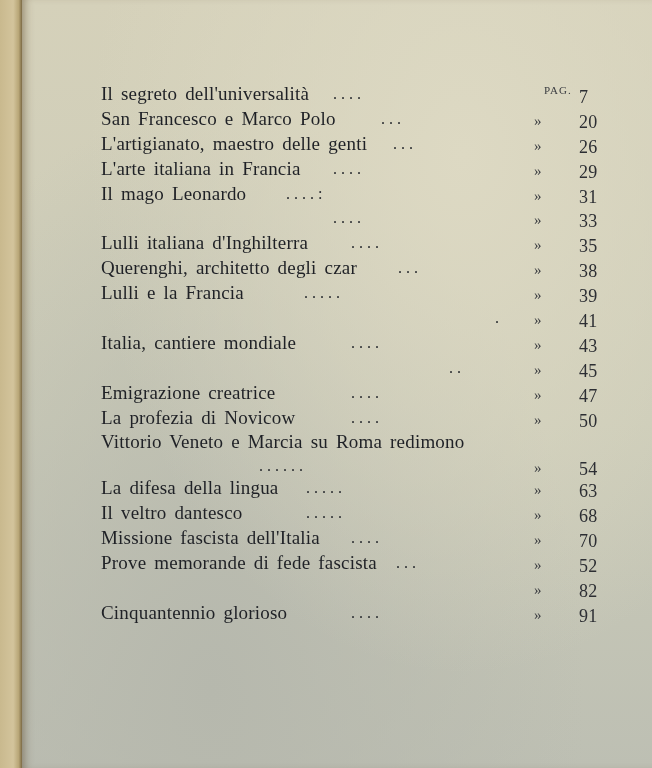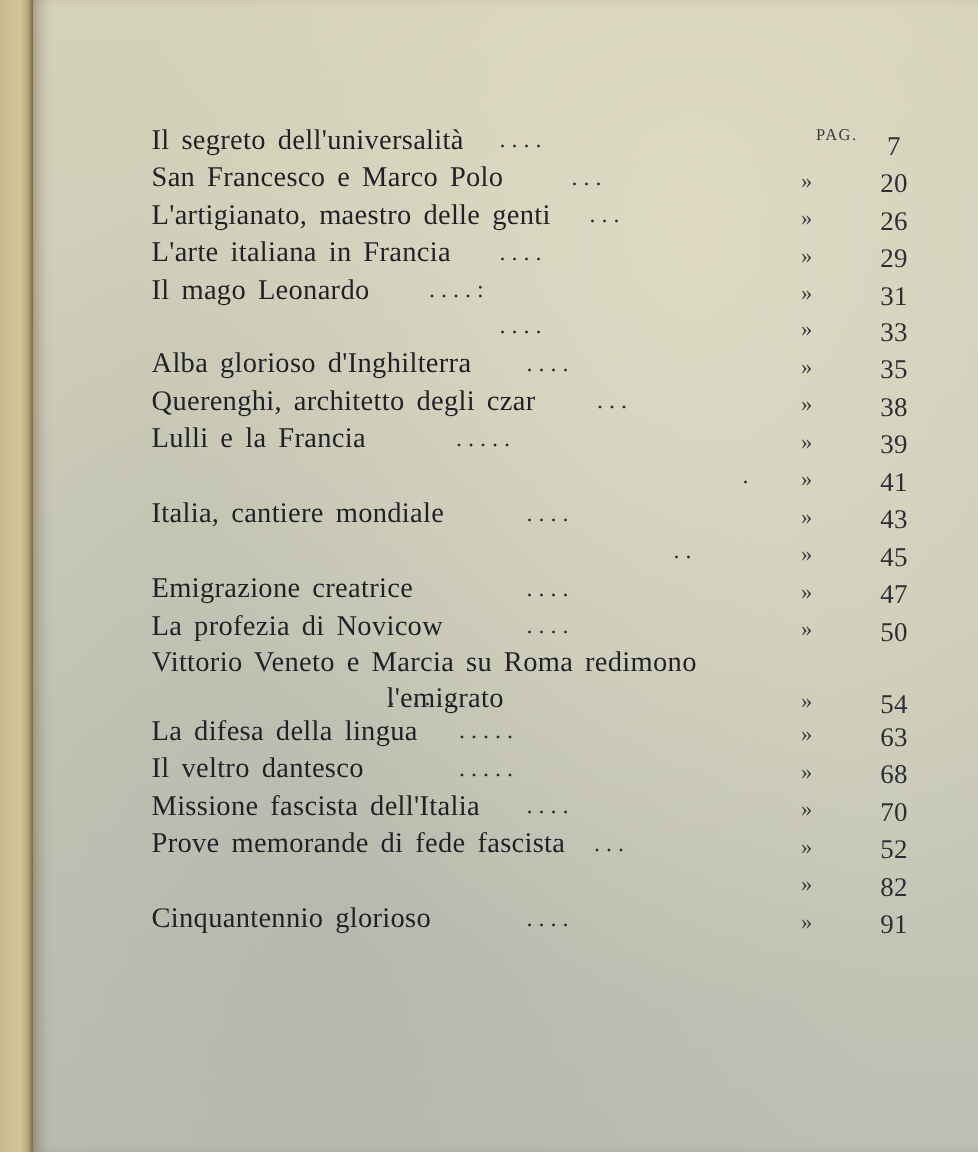--- a/index.html
+++ b/index.html
@@ -12,21 +12,20 @@
       position: absolute; left: 0; top: 0; width: 22px; height: 768px;
       background: linear-gradient(90deg, #c9b98e 0%, #d3c49c 60%, #b8a677 85%, #7b6a45 100%);
     }
     .page {
       position: absolute; left: 22px; top: 0; width: 630px; height: 768px;
       background:
         radial-gradient(ellipse at 70% 20%, #ddd9c3 0%, rgba(221,217,195,0) 60%),
         radial-gradient(ellipse at 30% 90%, #b6b8ad 0%, rgba(182,184,173,0) 60%),
         linear-gradient(180deg, #d5d1ba 0%, #cbcbb8 55%, #bdbfb3 100%);
       box-shadow: inset 8px 0 10px -6px rgba(80,60,30,0.5);
-      text-align: center;
     }
     .toc {
       position: absolute; left: 79px; top: 82px; width: 520px;
       color: #1f2126;
     }
     .entry {
       position: relative; height: 24.9px; font-size: 19px; line-height: 24px;
       letter-spacing: 0.2px; word-spacing: 3px;
     }
     .entry.tall { height: 46px; }
@@ -87,21 +86,21 @@
       <span class="num">31</span>
     </div>
 
     <div class="entry">
       <span class="dots" style="left:232px">.        .        .        .</span>
       <span class="marker">»</span>
       <span class="num">33</span>
     </div>
 
     <div class="entry">
-      <span class="title">Alba glorioso d'Inghilterra</span>
+      <span class="title">Lulli italiana d'Inghilterra</span>
       <span class="dots" style="left:250px">.        .        .        .</span>
       <span class="marker">»</span>
       <span class="num">35</span>
     </div>
 
     <div class="entry">
       <span class="title">Querenghi, architetto degli czar</span>
       <span class="dots" style="left:297px">.        .        .</span>
       <span class="marker">»</span>
       <span class="num">38</span>
@@ -143,21 +142,20 @@
     <div class="entry">
       <span class="title">La profezia di Novicow</span>
       <span class="dots" style="left:250px">.        .        .        .</span>
       <span class="marker">»</span>
       <span class="num">50</span>
     </div>
 
     <div class="entry tall">
       <span class="title">
         <span>Vittorio Veneto e Marcia su Roma redimono</span>
-        <span class="cont">l'emigrato</span>
       </span>
       <span class="dots" style="left:158px; top:24px">.        .        .        .        .        .</span>
       <span class="marker" style="top:26px">»</span>
       <span class="num" style="top:27px">54</span>
     </div>
 
     <div class="entry">
       <span class="title">La difesa della lingua</span>
       <span class="dots" style="left:205px">.        .        .        .        .</span>
       <span class="marker">»</span>

